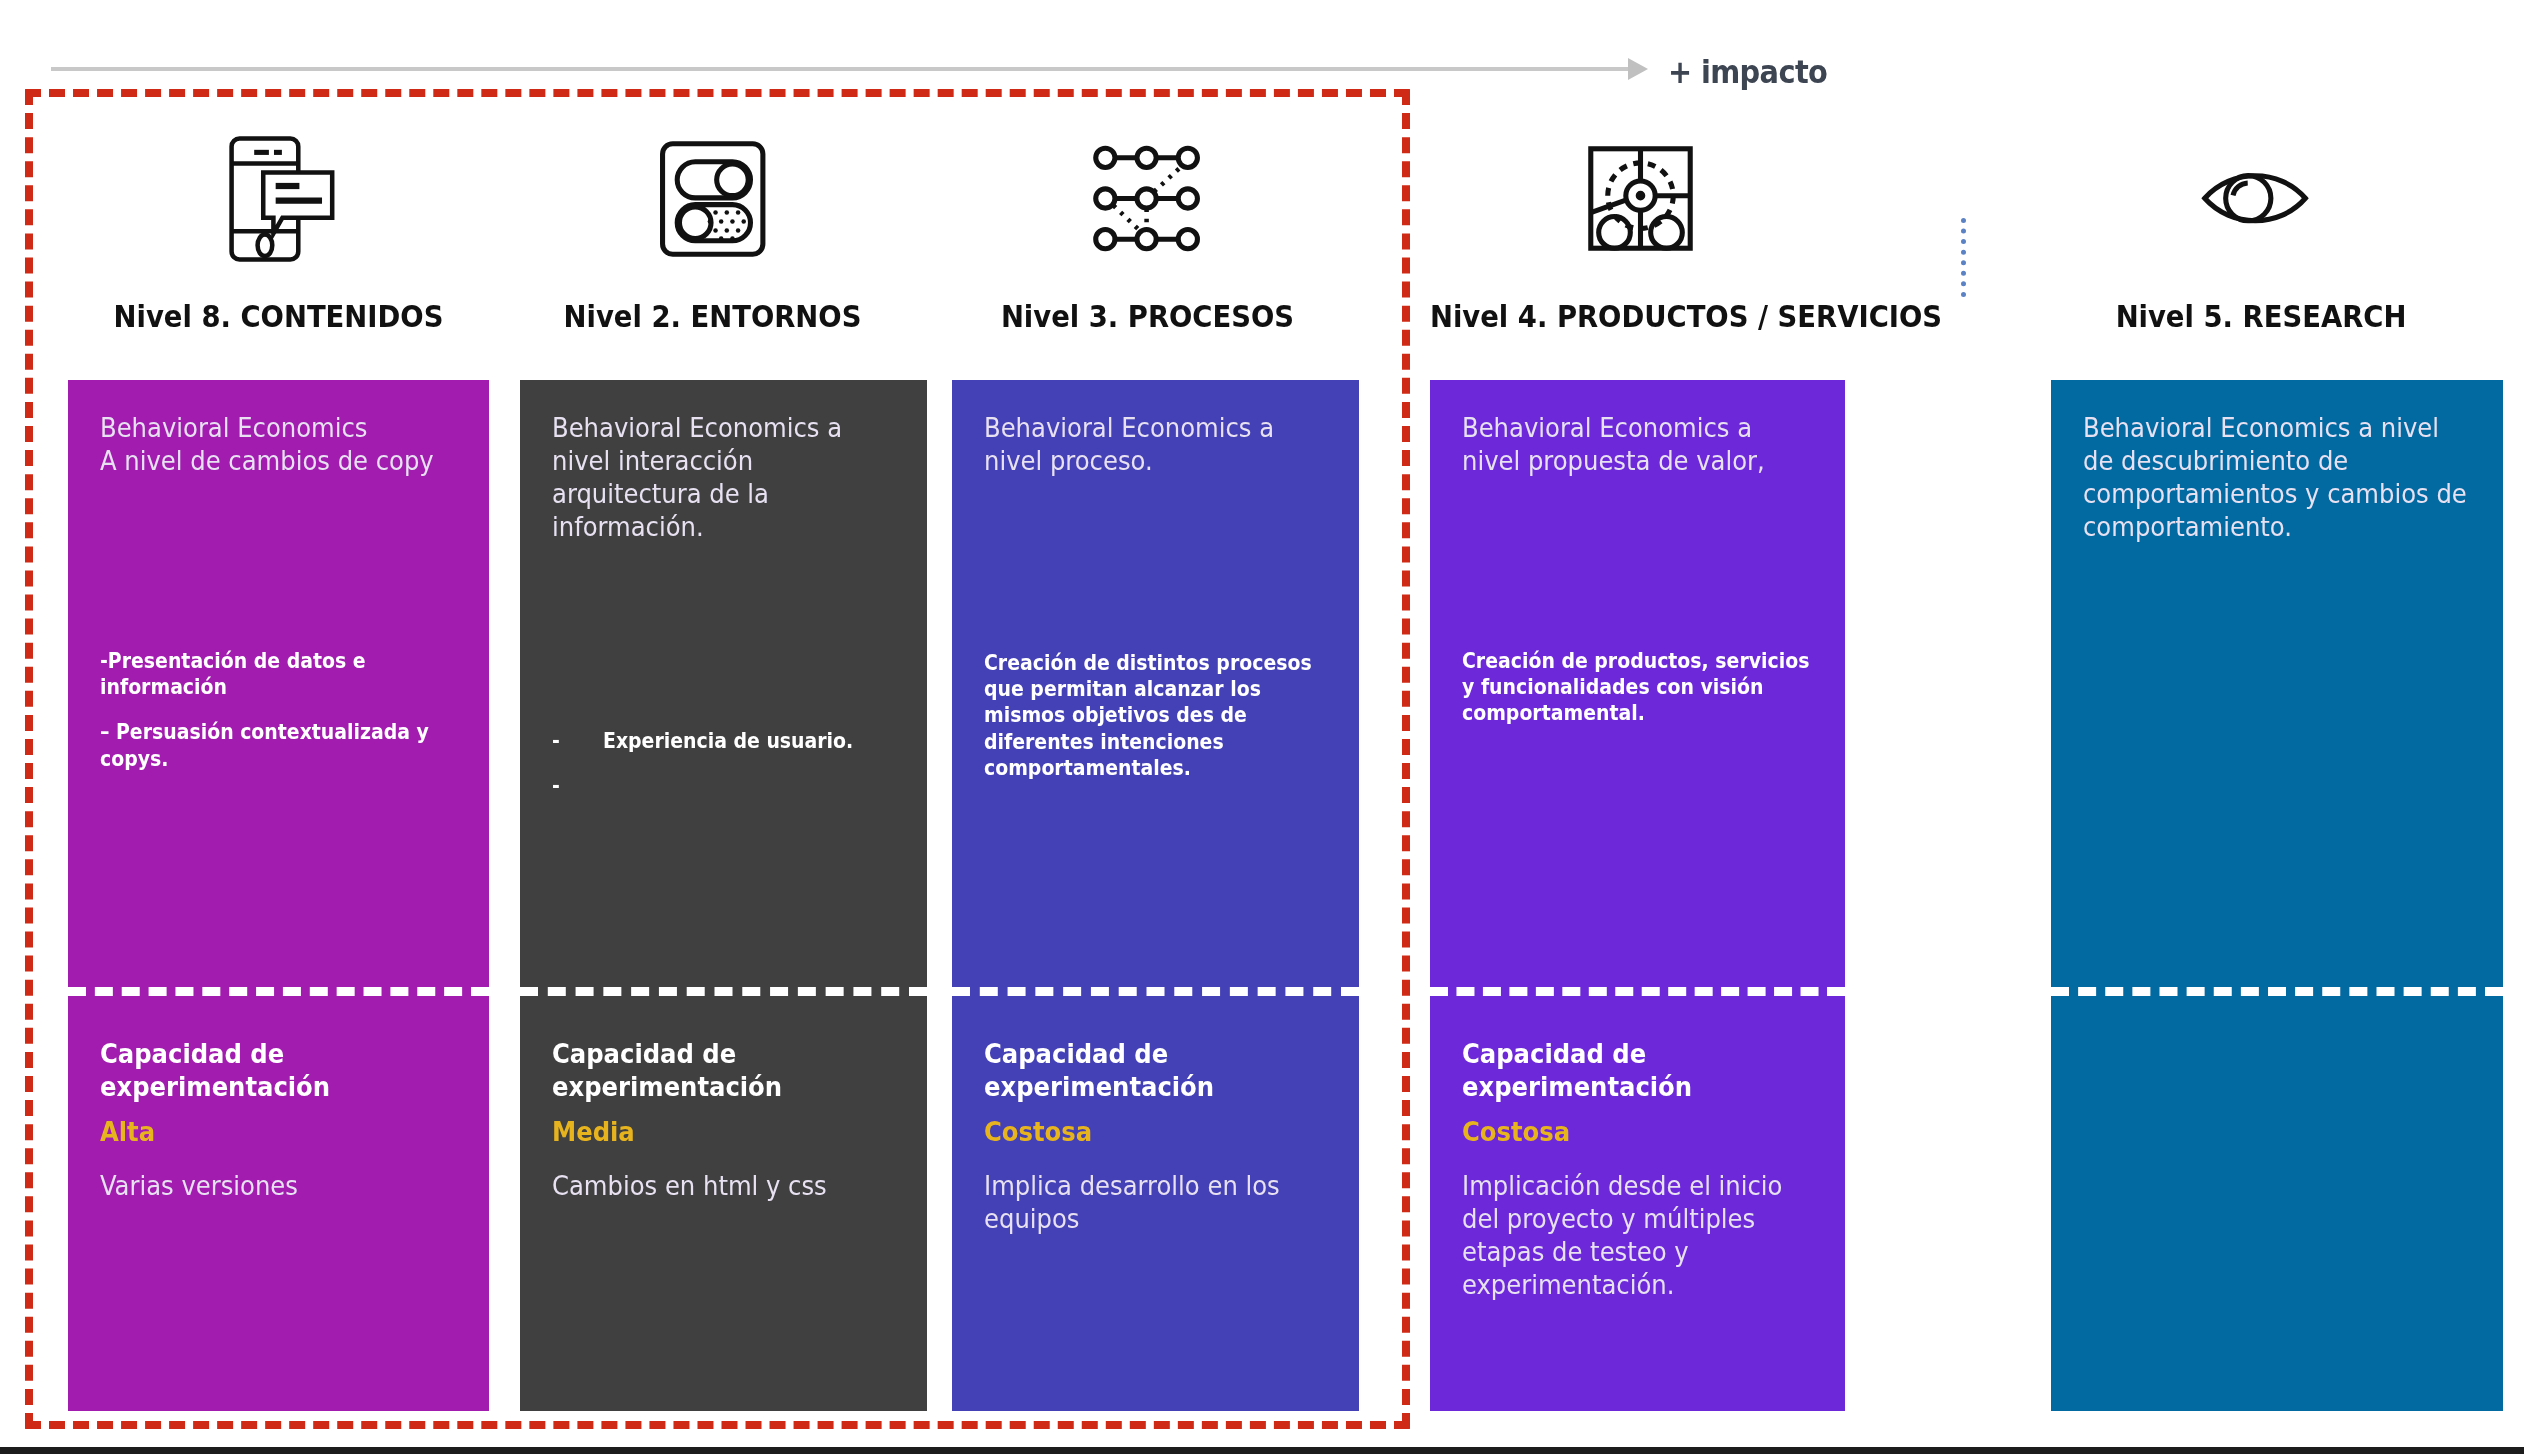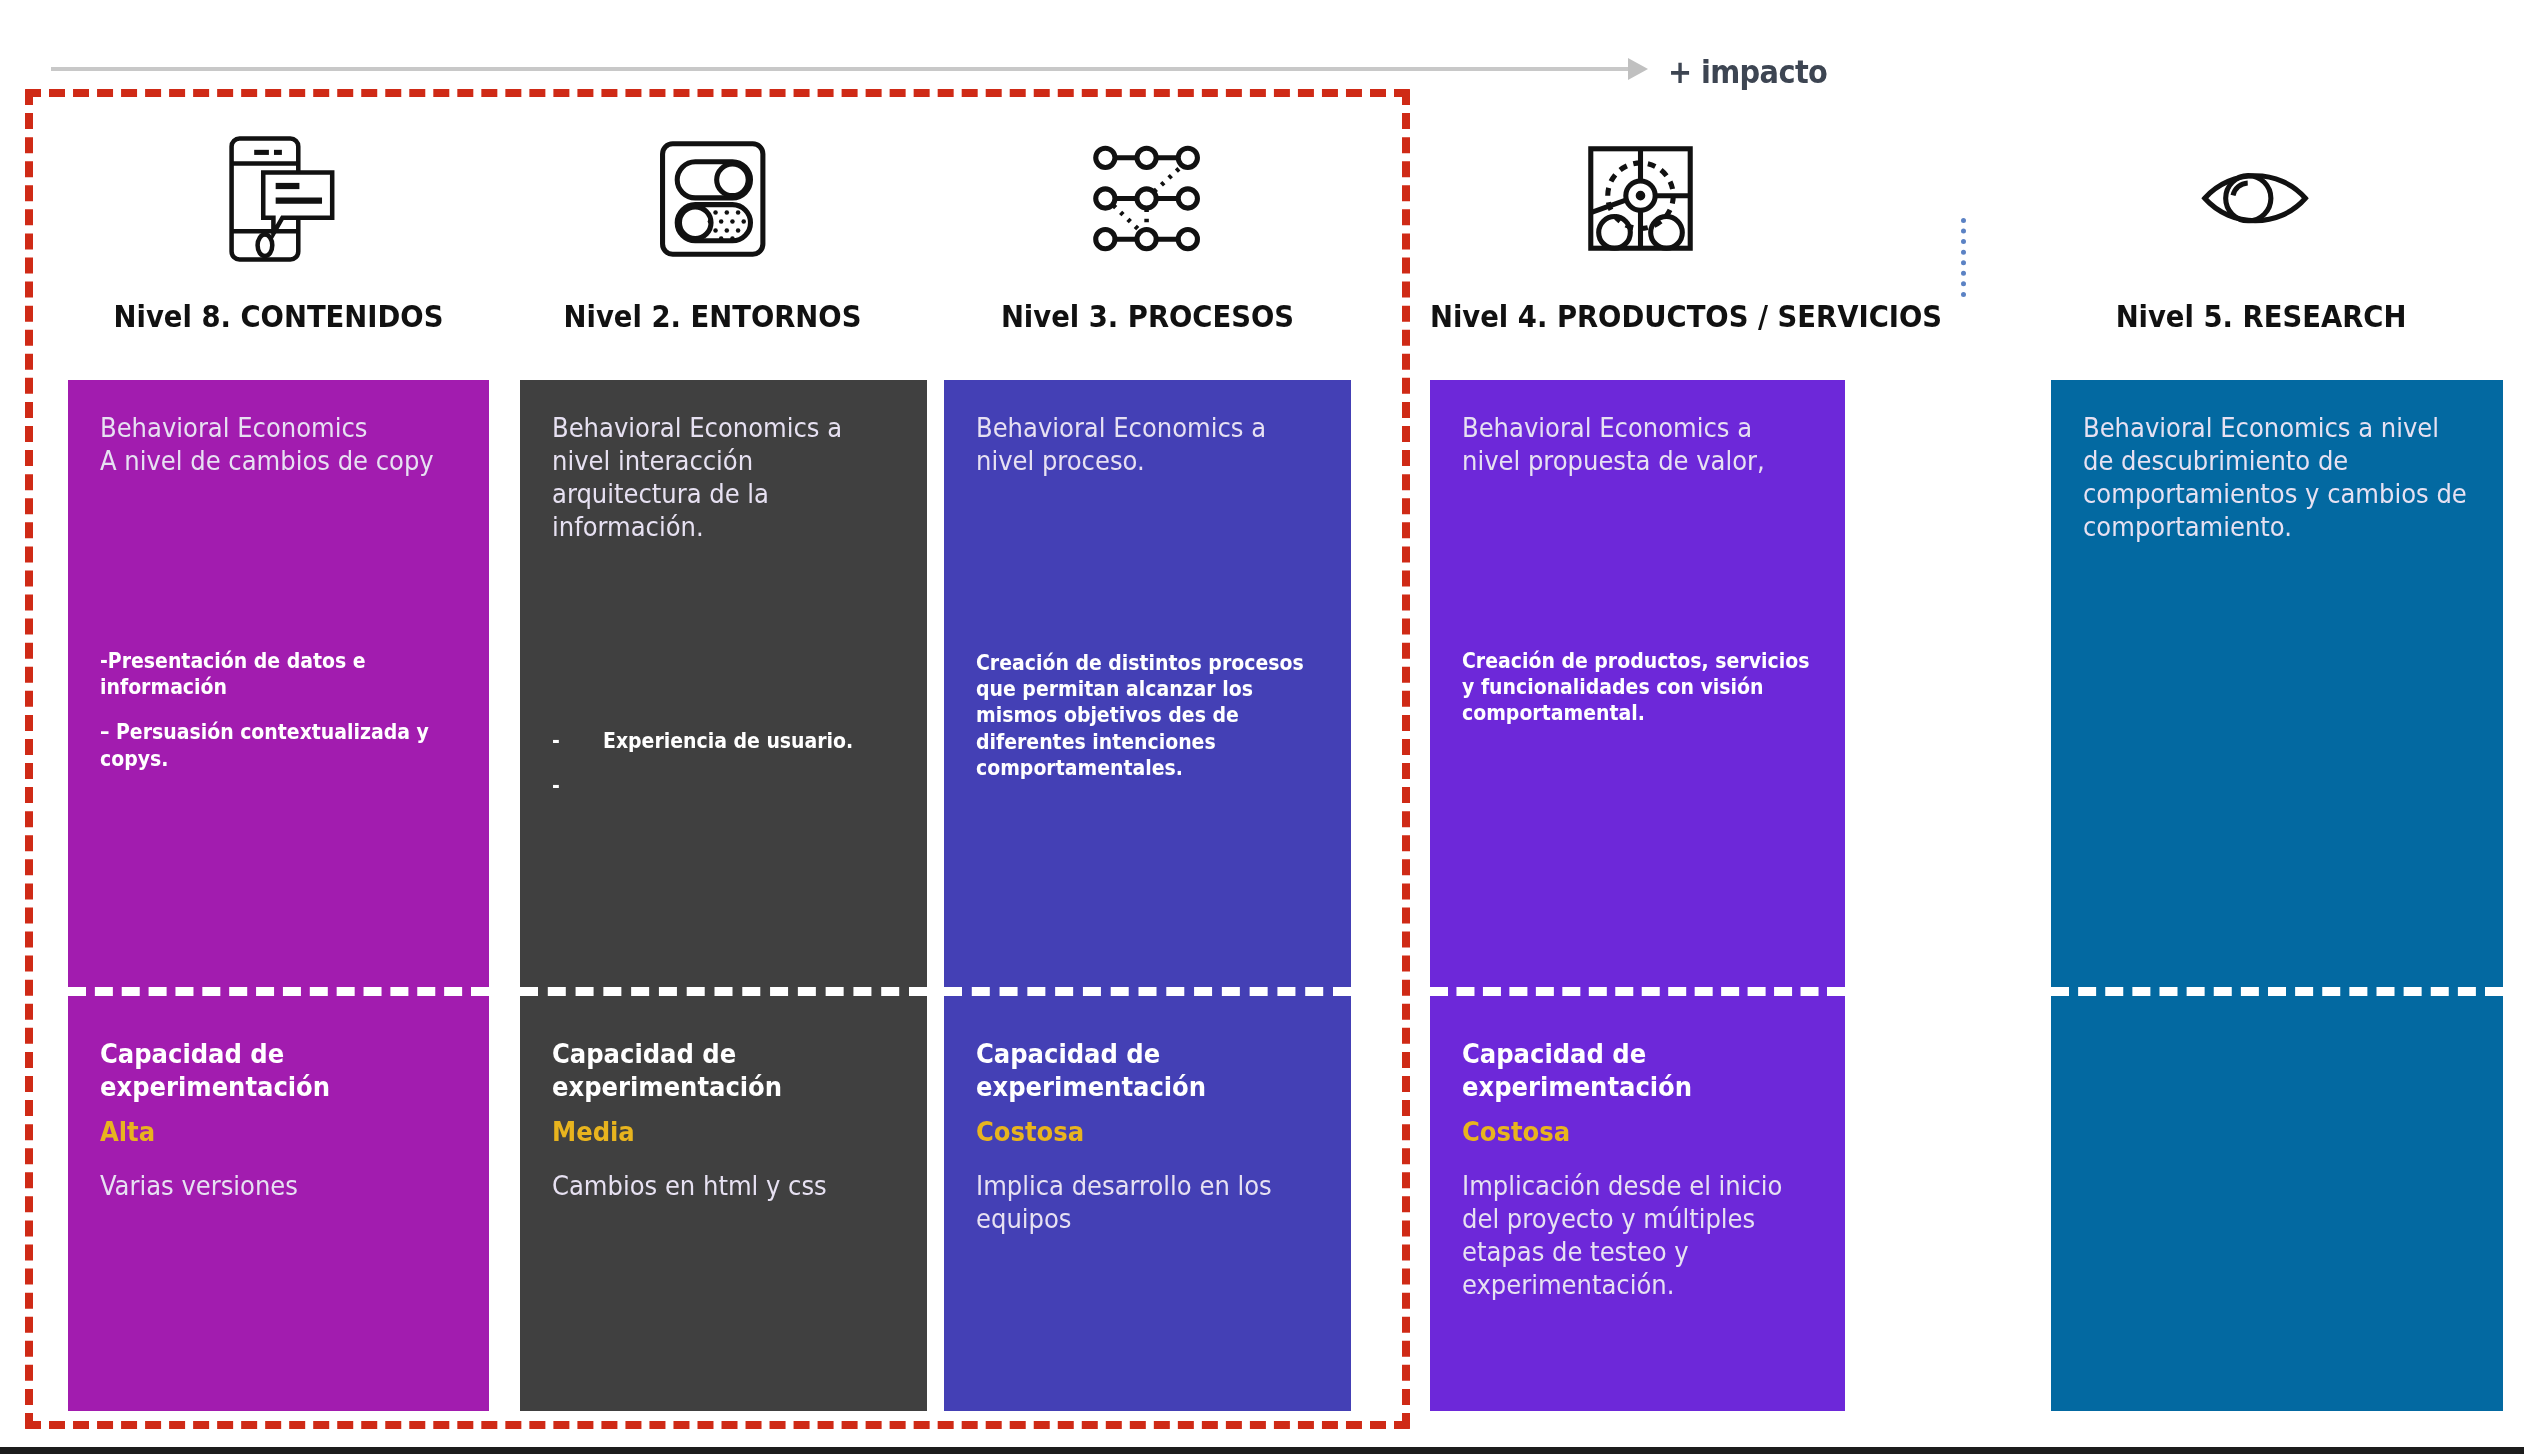--- a/index.html
+++ b/index.html
@@ -204,21 +204,21 @@
           <circle cx="178" cy="100" r="17" fill="#fff"></circle>
       <circle cx="32" cy="172" r="17" fill="#fff"></circle>
           <circle cx="105" cy="172" r="17" fill="#fff"></circle>
           <circle cx="178" cy="172" r="17" fill="#fff"></circle>
       <line x1="118" y1="88" x2="168" y2="42" stroke-dasharray="6 12" stroke-width="8"></line>
       <line x1="46" y1="112" x2="94" y2="158" stroke-dasharray="6 12" stroke-width="8"></line>
       <line x1="105" y1="118" x2="105" y2="156" stroke-dasharray="6 12" stroke-width="8"></line>
     </svg>
       </div>
       <div class="col-title"><span class="lvl">Nivel 3.</span> <span>PROCESOS</span></div>
-      <div class="panel" style="left: 0px; width: 407px; background: rgb(68, 64, 181);">
+      <div class="panel" style="left: 8px; width: 407px; background: rgb(68, 64, 181);">
         <div class="intro">Behavioral Economics a nivel proceso.</div>
         <div class="bullets" style="margin-top: 172px;">
           <p>Creación de distintos procesos que permitan alcanzar los mismos objetivos des de diferentes intenciones comportamentales.</p>
         </div>
         <div class="divider" style="top: 607px;"></div>
         <div style="position: absolute; left: 32px; right: 22.6px; top: 658px;">
           <div class="cap-title">Capacidad de experimentación</div>
           <div class="cap-level">Costosa</div>
           <div class="cap-note">Implica desarrollo en los equipos</div>
         </div>

